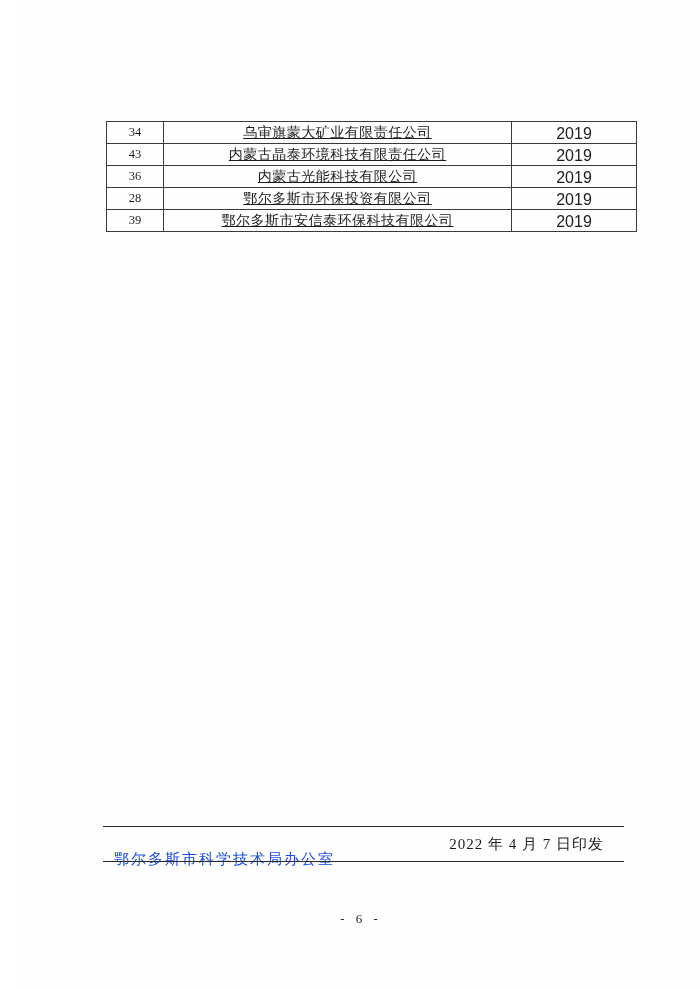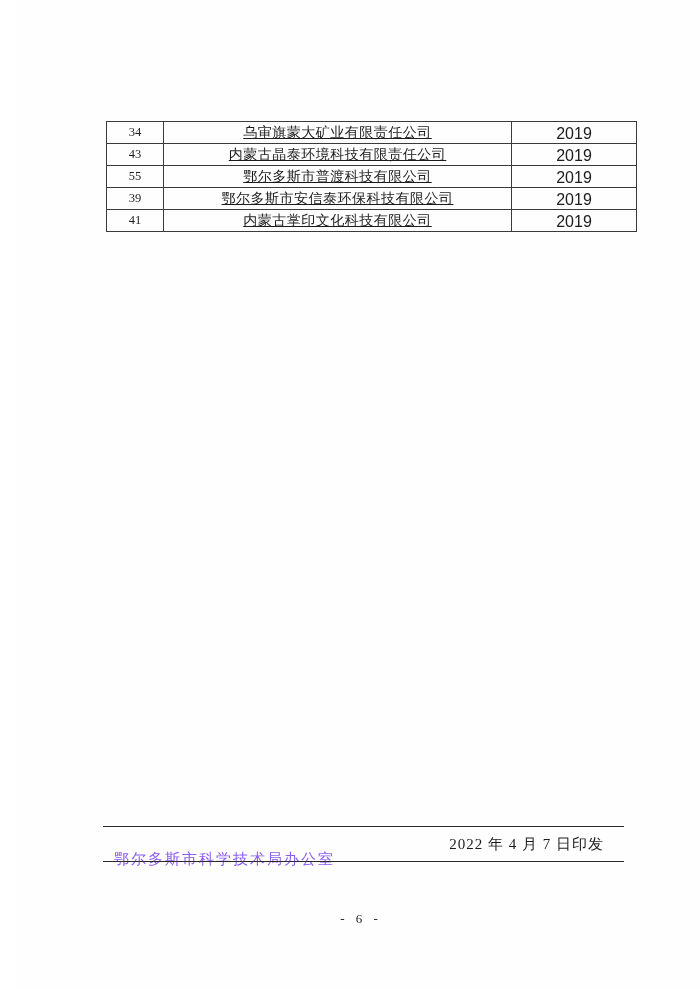--- a/index.html
+++ b/index.html
@@ -74,21 +74,21 @@
     height: 32px;
     display: flex;
     justify-content: space-between;
     align-items: center;
     padding-left: 11px;
     padding-right: 20px;
   }
   .footer-issuer {
     font-size: 15px;
     letter-spacing: 2px;
-    color: #8b5cf6;
+    color: #1d4ed8;
     margin-top: 30px;
   }
   .footer-date {
     font-size: 15px;
     letter-spacing: 1px;
     color: #1c1c1c;
     text-align: center;
   }
 
   
@@ -119,32 +119,32 @@
         <td class="cell-no">34</td>
         <td class="cell-name">乌审旗蒙大矿业有限责任公司</td>
         <td class="cell-year">2019</td>
       </tr>
       <tr>
         <td class="cell-no">43</td>
         <td class="cell-name">内蒙古晶泰环境科技有限责任公司</td>
         <td class="cell-year">2019</td>
       </tr>
       <tr>
-        <td class="cell-no">55</td>
-        <td class="cell-name">鄂尔多斯市普渡科技有限公司</td>
+        <td class="cell-no">36</td>
+        <td class="cell-name">内蒙古光能科技有限公司</td>
+        <td class="cell-year">2019</td>
+      </tr>
+      <tr>
+        <td class="cell-no">28</td>
+        <td class="cell-name">鄂尔多斯市环保投资有限公司</td>
         <td class="cell-year">2019</td>
       </tr>
       <tr>
         <td class="cell-no">39</td>
         <td class="cell-name">鄂尔多斯市安信泰环保科技有限公司</td>
-        <td class="cell-year">2019</td>
-      </tr>
-      <tr>
-        <td class="cell-no">41</td>
-        <td class="cell-name">内蒙古掌印文化科技有限公司</td>
         <td class="cell-year">2019</td>
       </tr>
     </tbody>
   </table>
 
   <div class="footer-rule top"></div>
   <div class="footer-bar">
     <span class="footer-issuer">鄂尔多斯市科学技术局办公室</span>
     <span class="footer-date">2022 年 4 月 7 日印发</span>
   </div>

